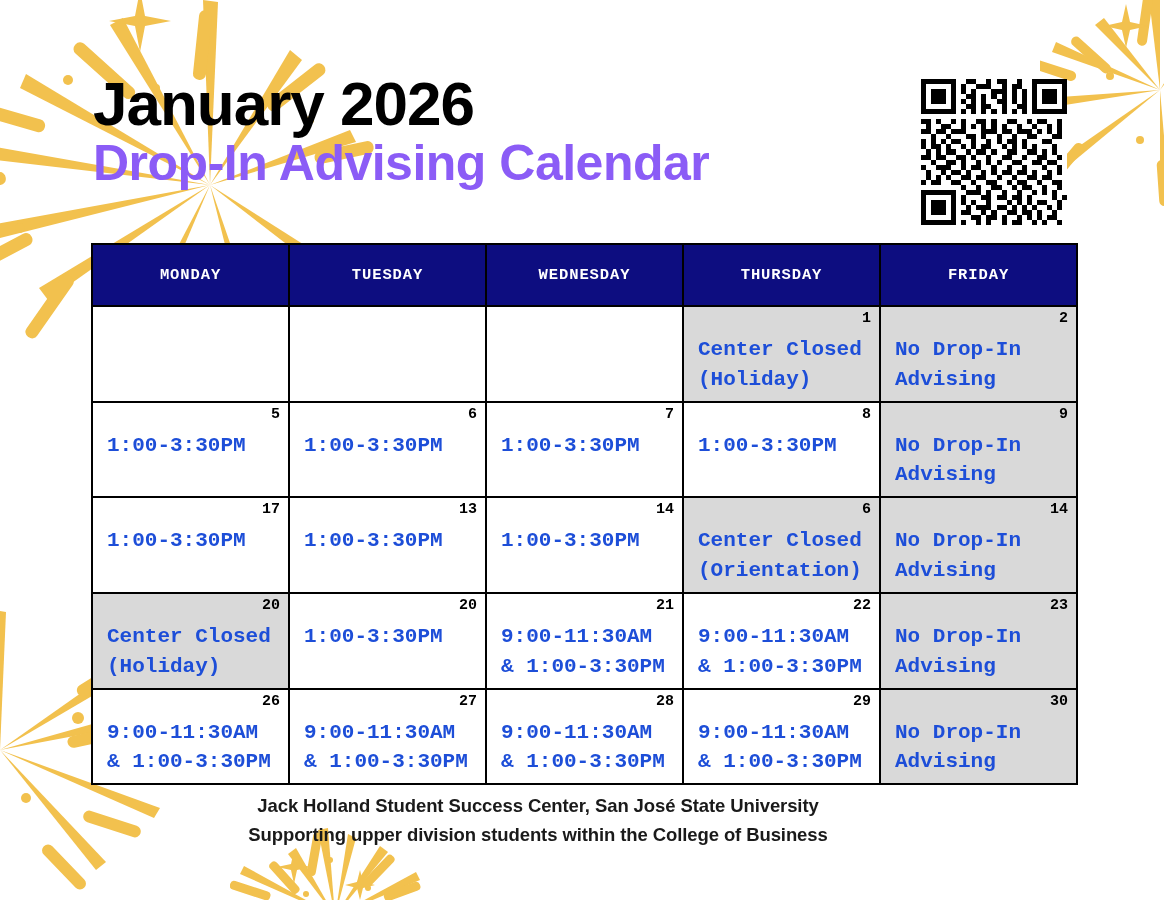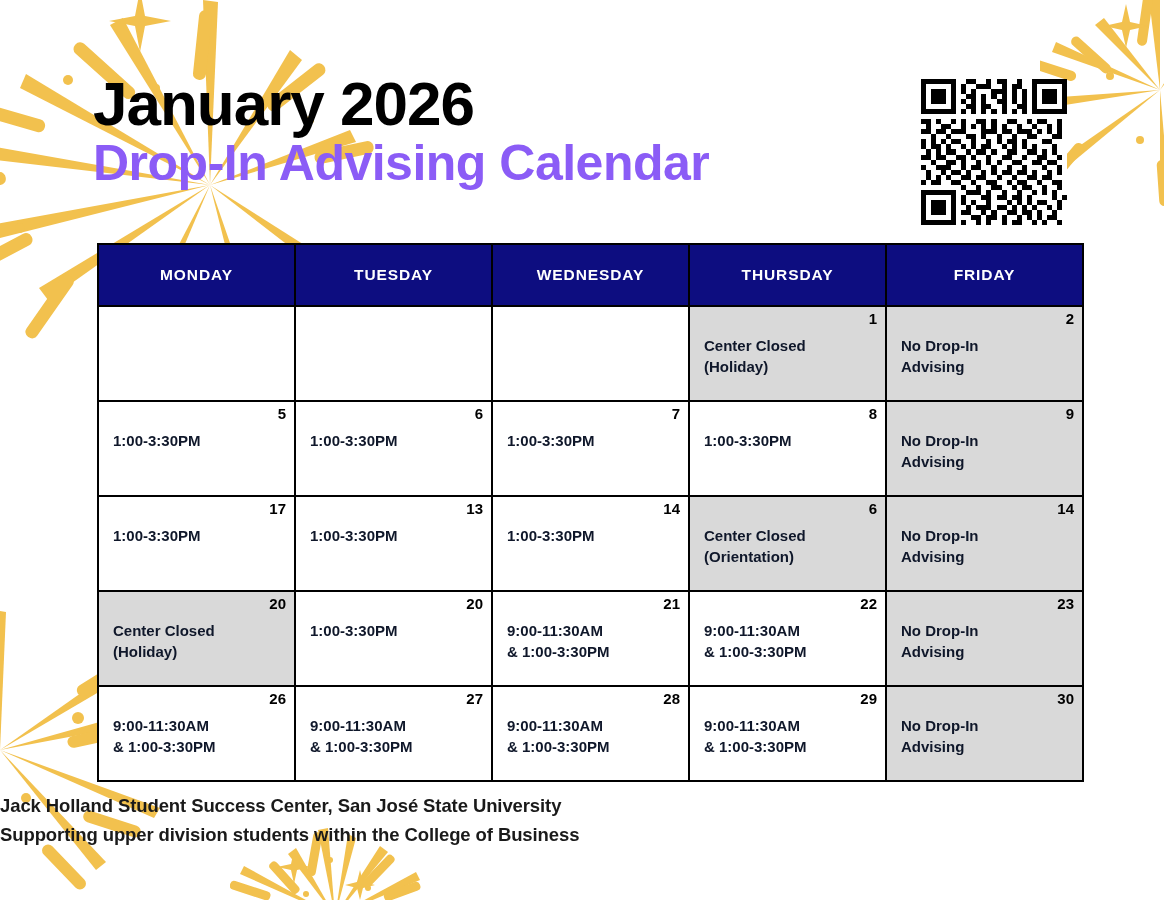--- a/index.html
+++ b/index.html
@@ -59,26 +59,27 @@
     top: 79px;
     width: 146px;
     height: 146px;
     background: #ffffff;
   }
   .qr-wrap svg { display: block; width: 146px; height: 146px; }
 
   
   .calendar {
     position: absolute;
-    left: 97px;
+    left: 91px;
     top: 243px;
     width: 985px;
     border-collapse: collapse;
     table-layout: fixed;
     z-index: 2;
+    font-family: Liberation Mono, monospace;
   }
   .calendar th, .calendar td {
     border: 2px solid #000000;
     width: 197px;
   }
   .calendar th {
     background: #0d0d80;
     color: #ffffff;
     font-size: 15.5px;
     font-weight: bold;
@@ -100,34 +101,34 @@
     display: block;
     text-align: right;
     font-size: 15px;
     font-weight: bold;
     color: #000000;
     line-height: 1;
     height: 16px;
   }
   .cell-text {
     margin-top: 8px;
-    font-size: 15px;
+    font-size: 21px;
     font-weight: bold;
-    color: #0f172a;
+    color: #1d4ed8;
     line-height: 1.42;
   }
   .cell-text .l2 { display: block; }
 
   
   .footer {
     position: absolute;
     left: 0;
     top: 792px;
     width: 1076px;
-    text-align: left;
+    text-align: center;
     z-index: 2;
   }
   .footer-line {
     font-size: 18.5px;
     font-weight: bold;
     color: #1a1a1a;
     line-height: 1.55;
     letter-spacing: -0.1px;
   }
 </style>

